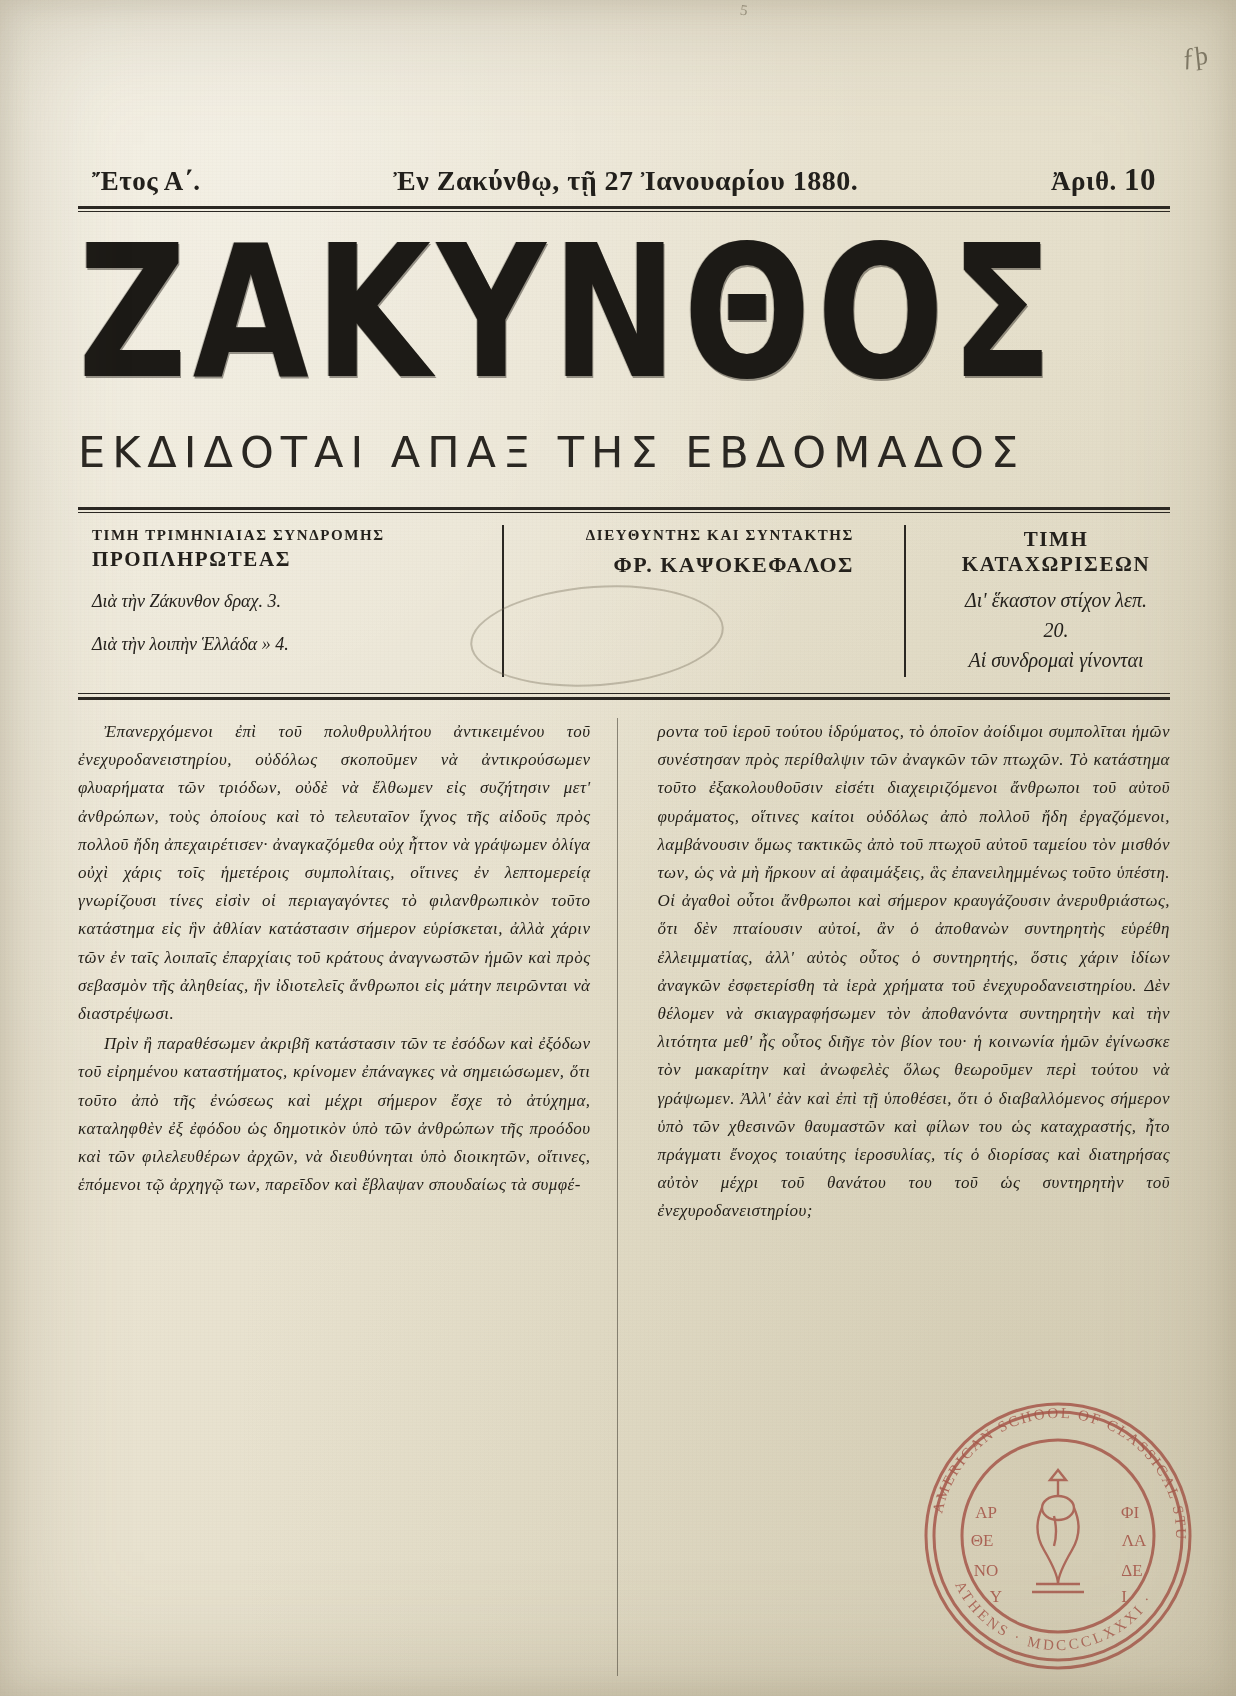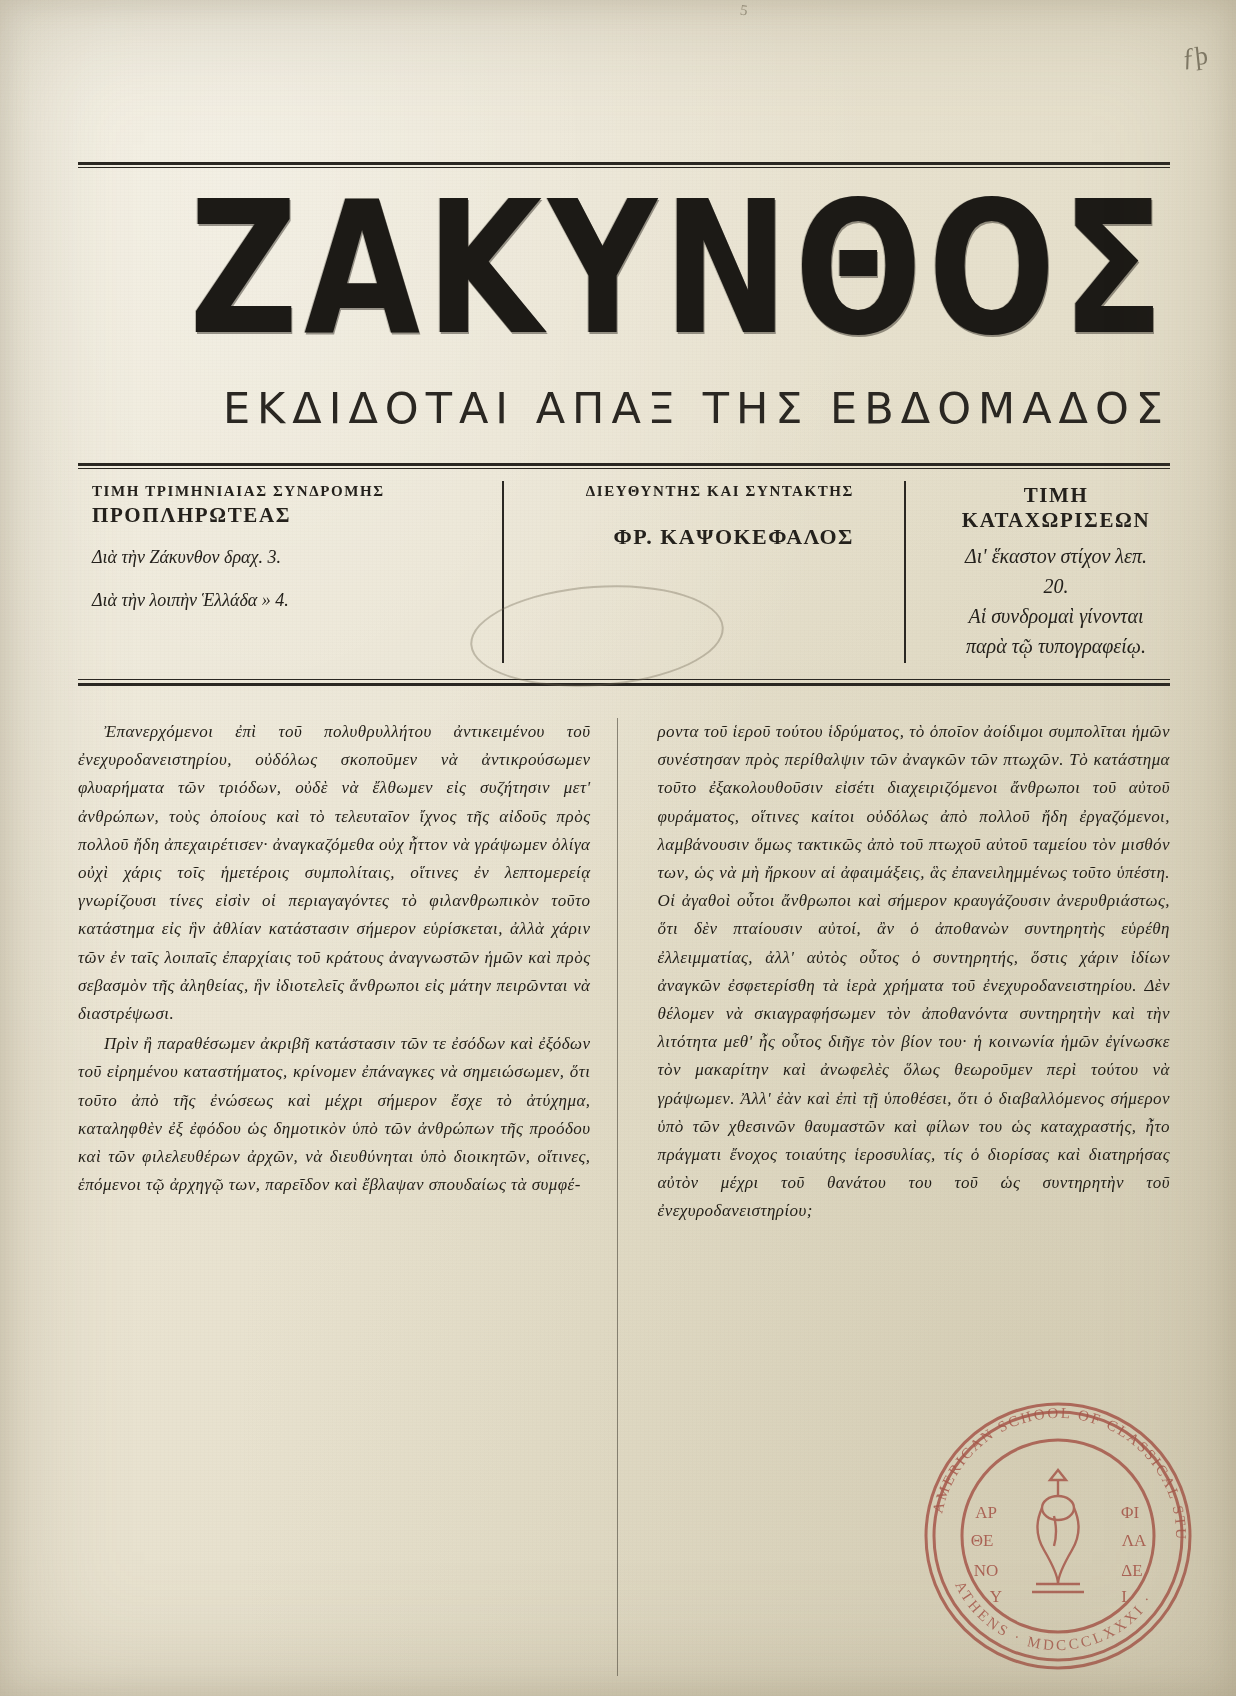--- a/index.html
+++ b/index.html
@@ -83,21 +83,21 @@
   .issue-num .n { font-size: 31px; }
 
   .rule {
     height: 0;
     border-top: 3px solid #2a2722;
     margin: 0 0 2px 0;
   }
   .rule.thin { border-top: 1px solid #2a2722; }
 
   .title-wrap {
-    text-align: right;
+    text-align: left;
     margin-top: 26px;
   }
   .paper-title {
     font-family: "DejaVu Sans", sans-serif;
     font-weight: 700;
     font-size: 150px;
     letter-spacing: 6px;
     color: #1c1a16;
     line-height: .98;
     text-shadow: 1px 1px 0 rgba(40,36,28,.45), -1px 0 0 rgba(40,36,28,.25);
@@ -163,21 +163,21 @@
     font-style: italic;
     font-size: 18px;
     line-height: 1.5;
     margin-top: 16px;
   }
   .editor-name {
     font-family: "Liberation Serif", serif;
     font-weight: 700;
     font-size: 22px;
     letter-spacing: 1.5px;
-    margin-top: 24px;
+    margin-top: 8px;
   }
   .info-sub-italic {
     font-family: "Liberation Serif", serif;
     font-style: italic;
     font-size: 20px;
     line-height: 1.5;
   }
   .inforule-bot {
     border-top: 1px solid #2a2722;
     margin-top: 4px;
@@ -246,20 +246,28 @@
 <body>
 
 <div class="page">
   <div class="grain"></div>
 
   <div class="corner-mark">5</div>
   <div class="corner-note">ƒþ</div>
 
   <div class="masthead">
 
+    <div class="issue-line">
+      <div class="seg issue-year">Ἔτος Α΄.</div>
+      <div class="seg issue-place">Ἐν Ζακύνθῳ, τῇ 27 Ἰανουαρίου 1880.</div>
+      <div class="seg issue-num">
+        <span>Ἀριθ.</span>
+        <span class="n">10</span>
+      </div>
+    </div>
 
     <div class="rule"></div>
     <div class="rule thin"></div>
 
     <div class="title-wrap">
       <div class="paper-title">ΖΑΚΥΝΘΟΣ</div>
       <div class="subtitle">ΕΚΔΙΔΟΤΑΙ ΑΠΑΞ ΤΗΣ ΕΒΔΟΜΑΔΟΣ</div>
     </div>
 
     <div class="inforule-top"></div>
@@ -279,21 +287,20 @@
         <div class="info-head">ΔΙΕΥΘΥΝΤΗΣ ΚΑΙ ΣΥΝΤΑΚΤΗΣ</div>
         <div class="editor-name">ΦΡ. ΚΑΨΟΚΕΦΑΛΟΣ</div>
       </div>
 
       <div class="vdiv"></div>
 
       <div class="info-cell right">
         <div class="info-head2">ΤΙΜΗ ΚΑΤΑΧΩΡΙΣΕΩΝ</div>
         <div class="info-sub-italic">Δι' ἕκαστον στίχον λεπ. 20.</div>
         <div class="info-sub-italic">Αἱ συνδρομαὶ γίνονται</div>
-        <div class="info-sub-italic">παρὰ τῷ τυπογραφείῳ.</div>
       </div>
     </div>
 
     <div class="inforule-bot"></div>
     <div class="inforule-bot2"></div>
   </div>
 
   <div class="oval-stamp"></div>
 
   <div class="body-area">

